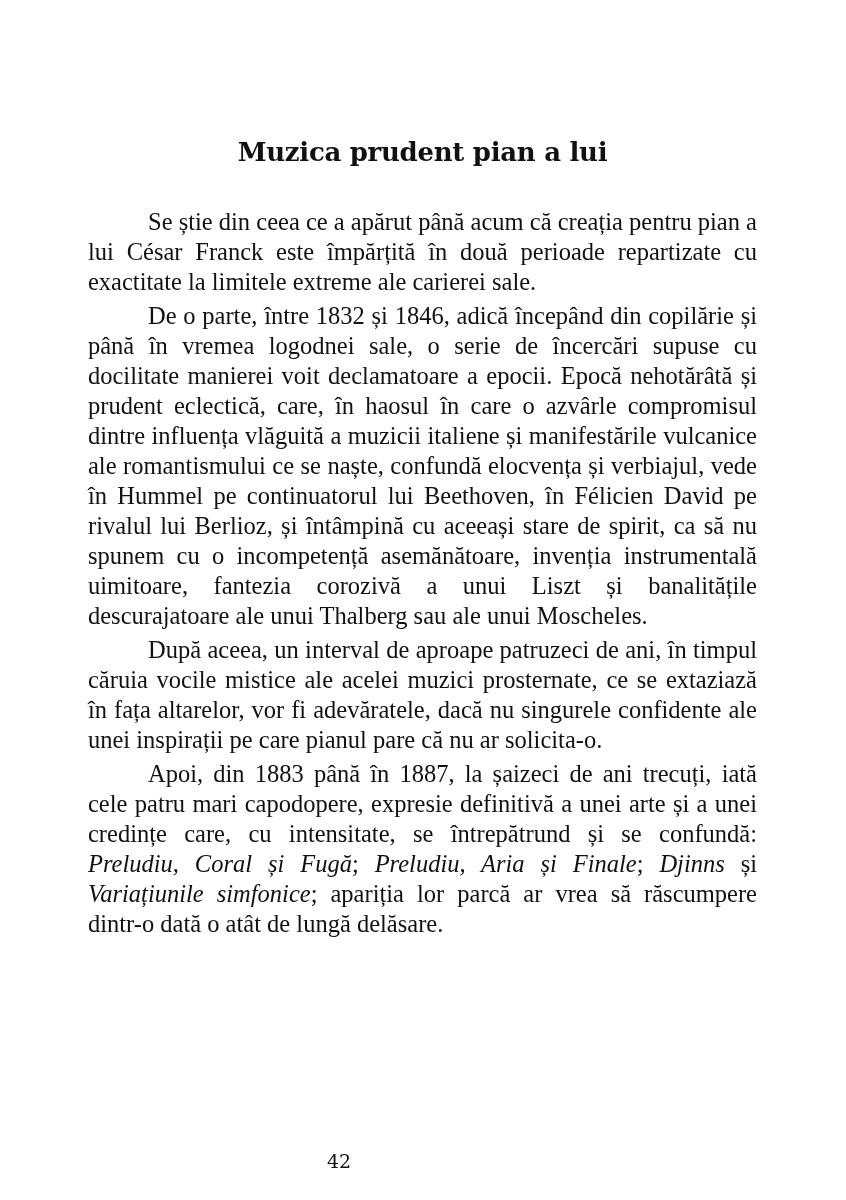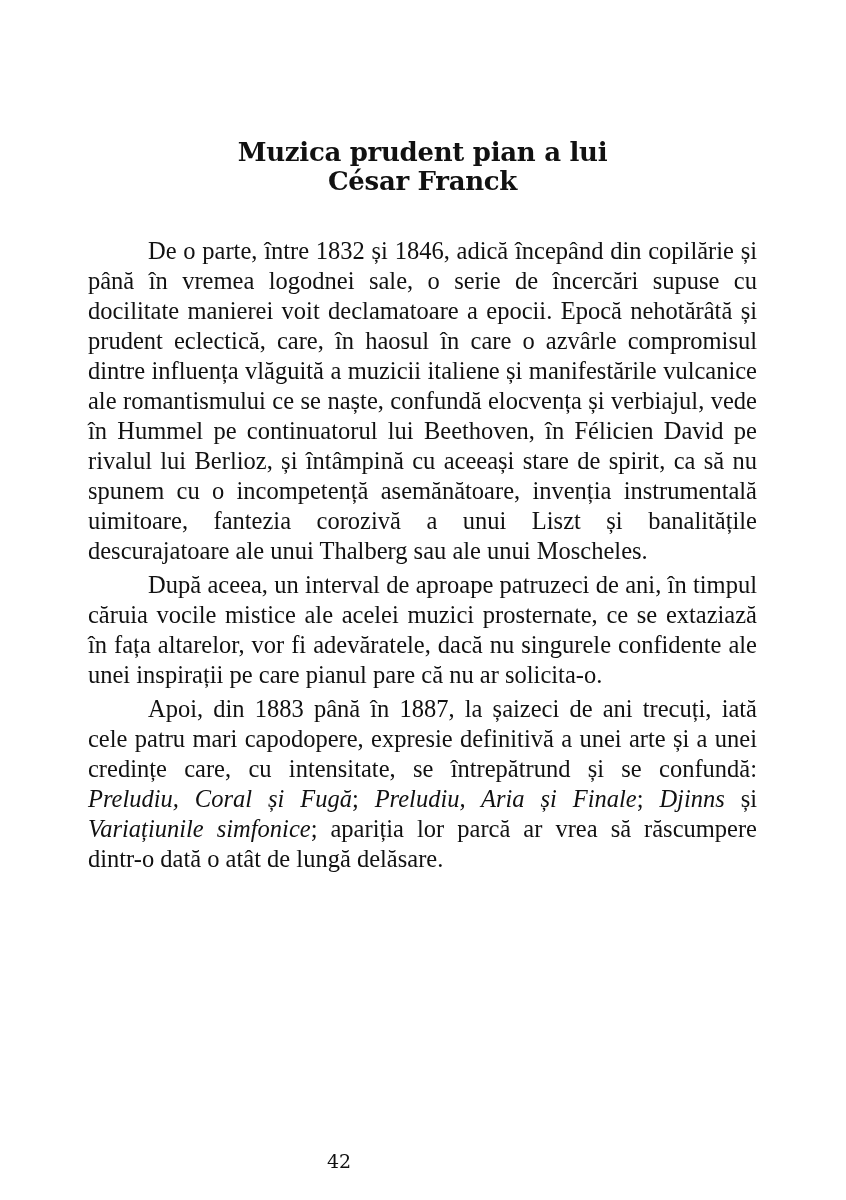--- a/index.html
+++ b/index.html
@@ -50,21 +50,21 @@
       font-size: 19px;
       font-family: "DejaVu Serif", "Liberation Serif", serif;
     }
   </style>
 </head>
 <body>
 
 <div class="page">
   <h1 class="title">
     <span>Muzica prudent pian a lui</span>
-    <span>César Franck</span>
   </h1>
 
+  <p class="para">Se știe din ceea ce a apărut până acum că creația pentru pian a lui César Franck este împărțită în două perioade repartizate cu exactitate la limitele extreme ale carierei sale.</p>
   <p class="para">De o parte, între 1832 și 1846, adică începând din copilărie și până în vremea logodnei sale, o serie de încercări supuse cu docilitate manierei voit declamatoare a epocii. Epocă nehotărâtă și prudent eclectică, care, în haosul în care o azvârle compromisul dintre influența vlăguită a muzicii italiene și manifestările vulcanice ale romantismului ce se naște, confundă elocvența și verbiajul, vede în Hummel pe continuatorul lui Beethoven, în Félicien David pe rivalul lui Berlioz, și întâmpină cu aceeași stare de spirit, ca să nu spunem cu o incompetență asemănătoare, invenția instrumentală uimitoare, fantezia corozivă a unui Liszt și banalitățile descurajatoare ale unui Thalberg sau ale unui Moscheles.</p>
   <p class="para">După aceea, un interval de aproape patruzeci de ani, în timpul căruia vocile mistice ale acelei muzici prosternate, ce se extaziază în fața altarelor, vor fi adevăratele, dacă nu singurele confidente ale unei inspirații pe care pianul pare că nu ar solicita-o.</p>
   <p class="para"><span>Apoi, din 1883 până în 1887, la șaizeci de ani trecuți, iată cele patru mari capodopere, expresie definitivă a unei arte și a unei credințe care, cu intensitate, se întrepătrund și se confundă: </span><em>Preludiu, Coral și Fugă</em><span>; </span><em>Preludiu, Aria și Finale</em><span>; </span><em>Djinns</em><span> și </span><em>Variațiunile simfonice</em><span>; apariția lor parcă ar vrea să răscumpere dintr-o dată o atât de lungă delăsare.</span></p>
 </div>
 
 <div class="page-number">42</div>
 
 </body></html>

